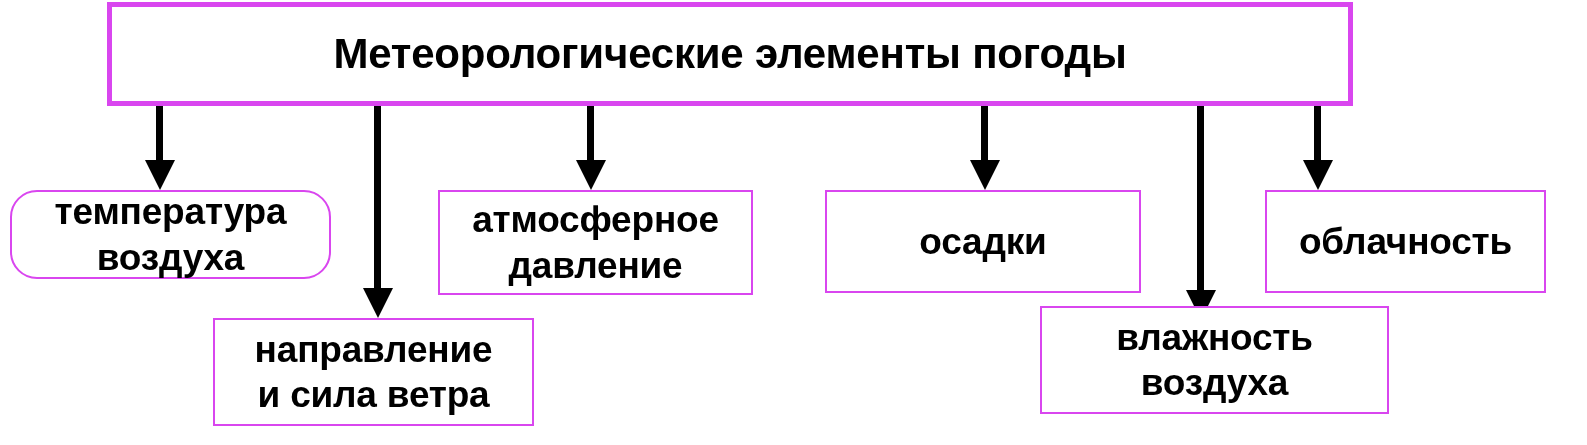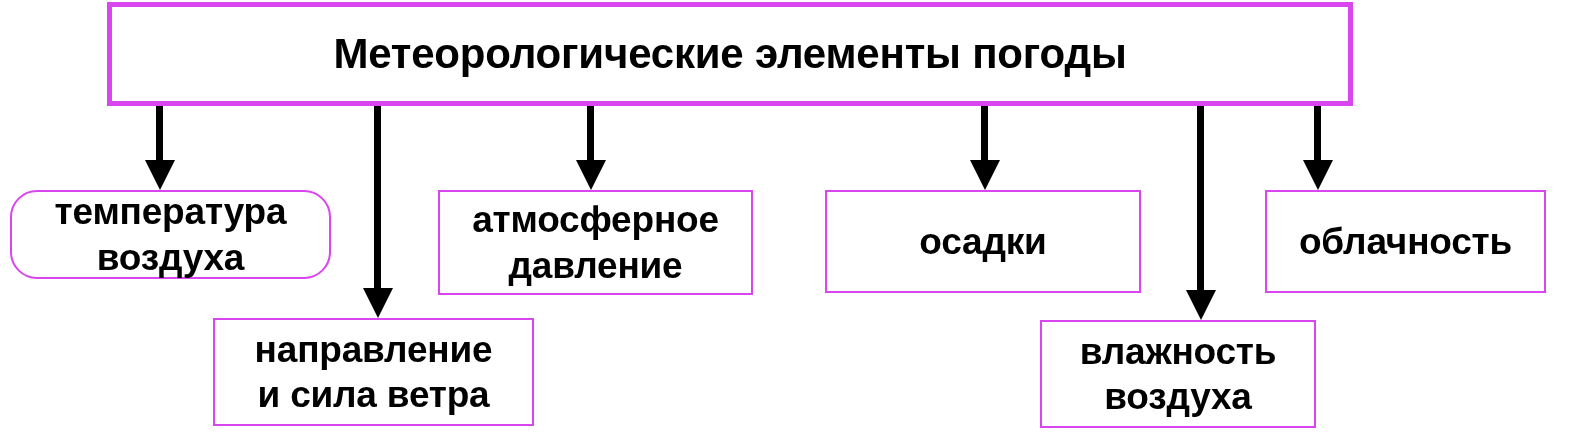--- a/index.html
+++ b/index.html
@@ -41,21 +41,21 @@
   .node.leaf {
     font-size: 37px;
   }
   
   .n-temperature { left: 10px;    top: 190px; width: 321px; height: 89px; border-radius: 27px; }
   .n-pressure    { left: 438px;  top: 190px; width: 315px; height: 105px; }
   .n-precip      { left: 825px;  top: 190px; width: 316px; height: 103px; }
   .n-cloud       { left: 1265px; top: 190px; width: 281px; height: 103px; }
   
   .n-wind        { left: 213px;  top: 318px; width: 321px; height: 108px; }
-  .n-humidity    { left: 1040px; top: 320px; width: 276px; height: 108px; }
+  .n-humidity    { left: 1040px; top: 306px; width: 349px; height: 108px; }
 
   .arrow {
     position: absolute;
     top: 106px;
   }
   .arrow .shaft {
     position: absolute;
     left: 0;
     top: 0;
     width: 100%;

